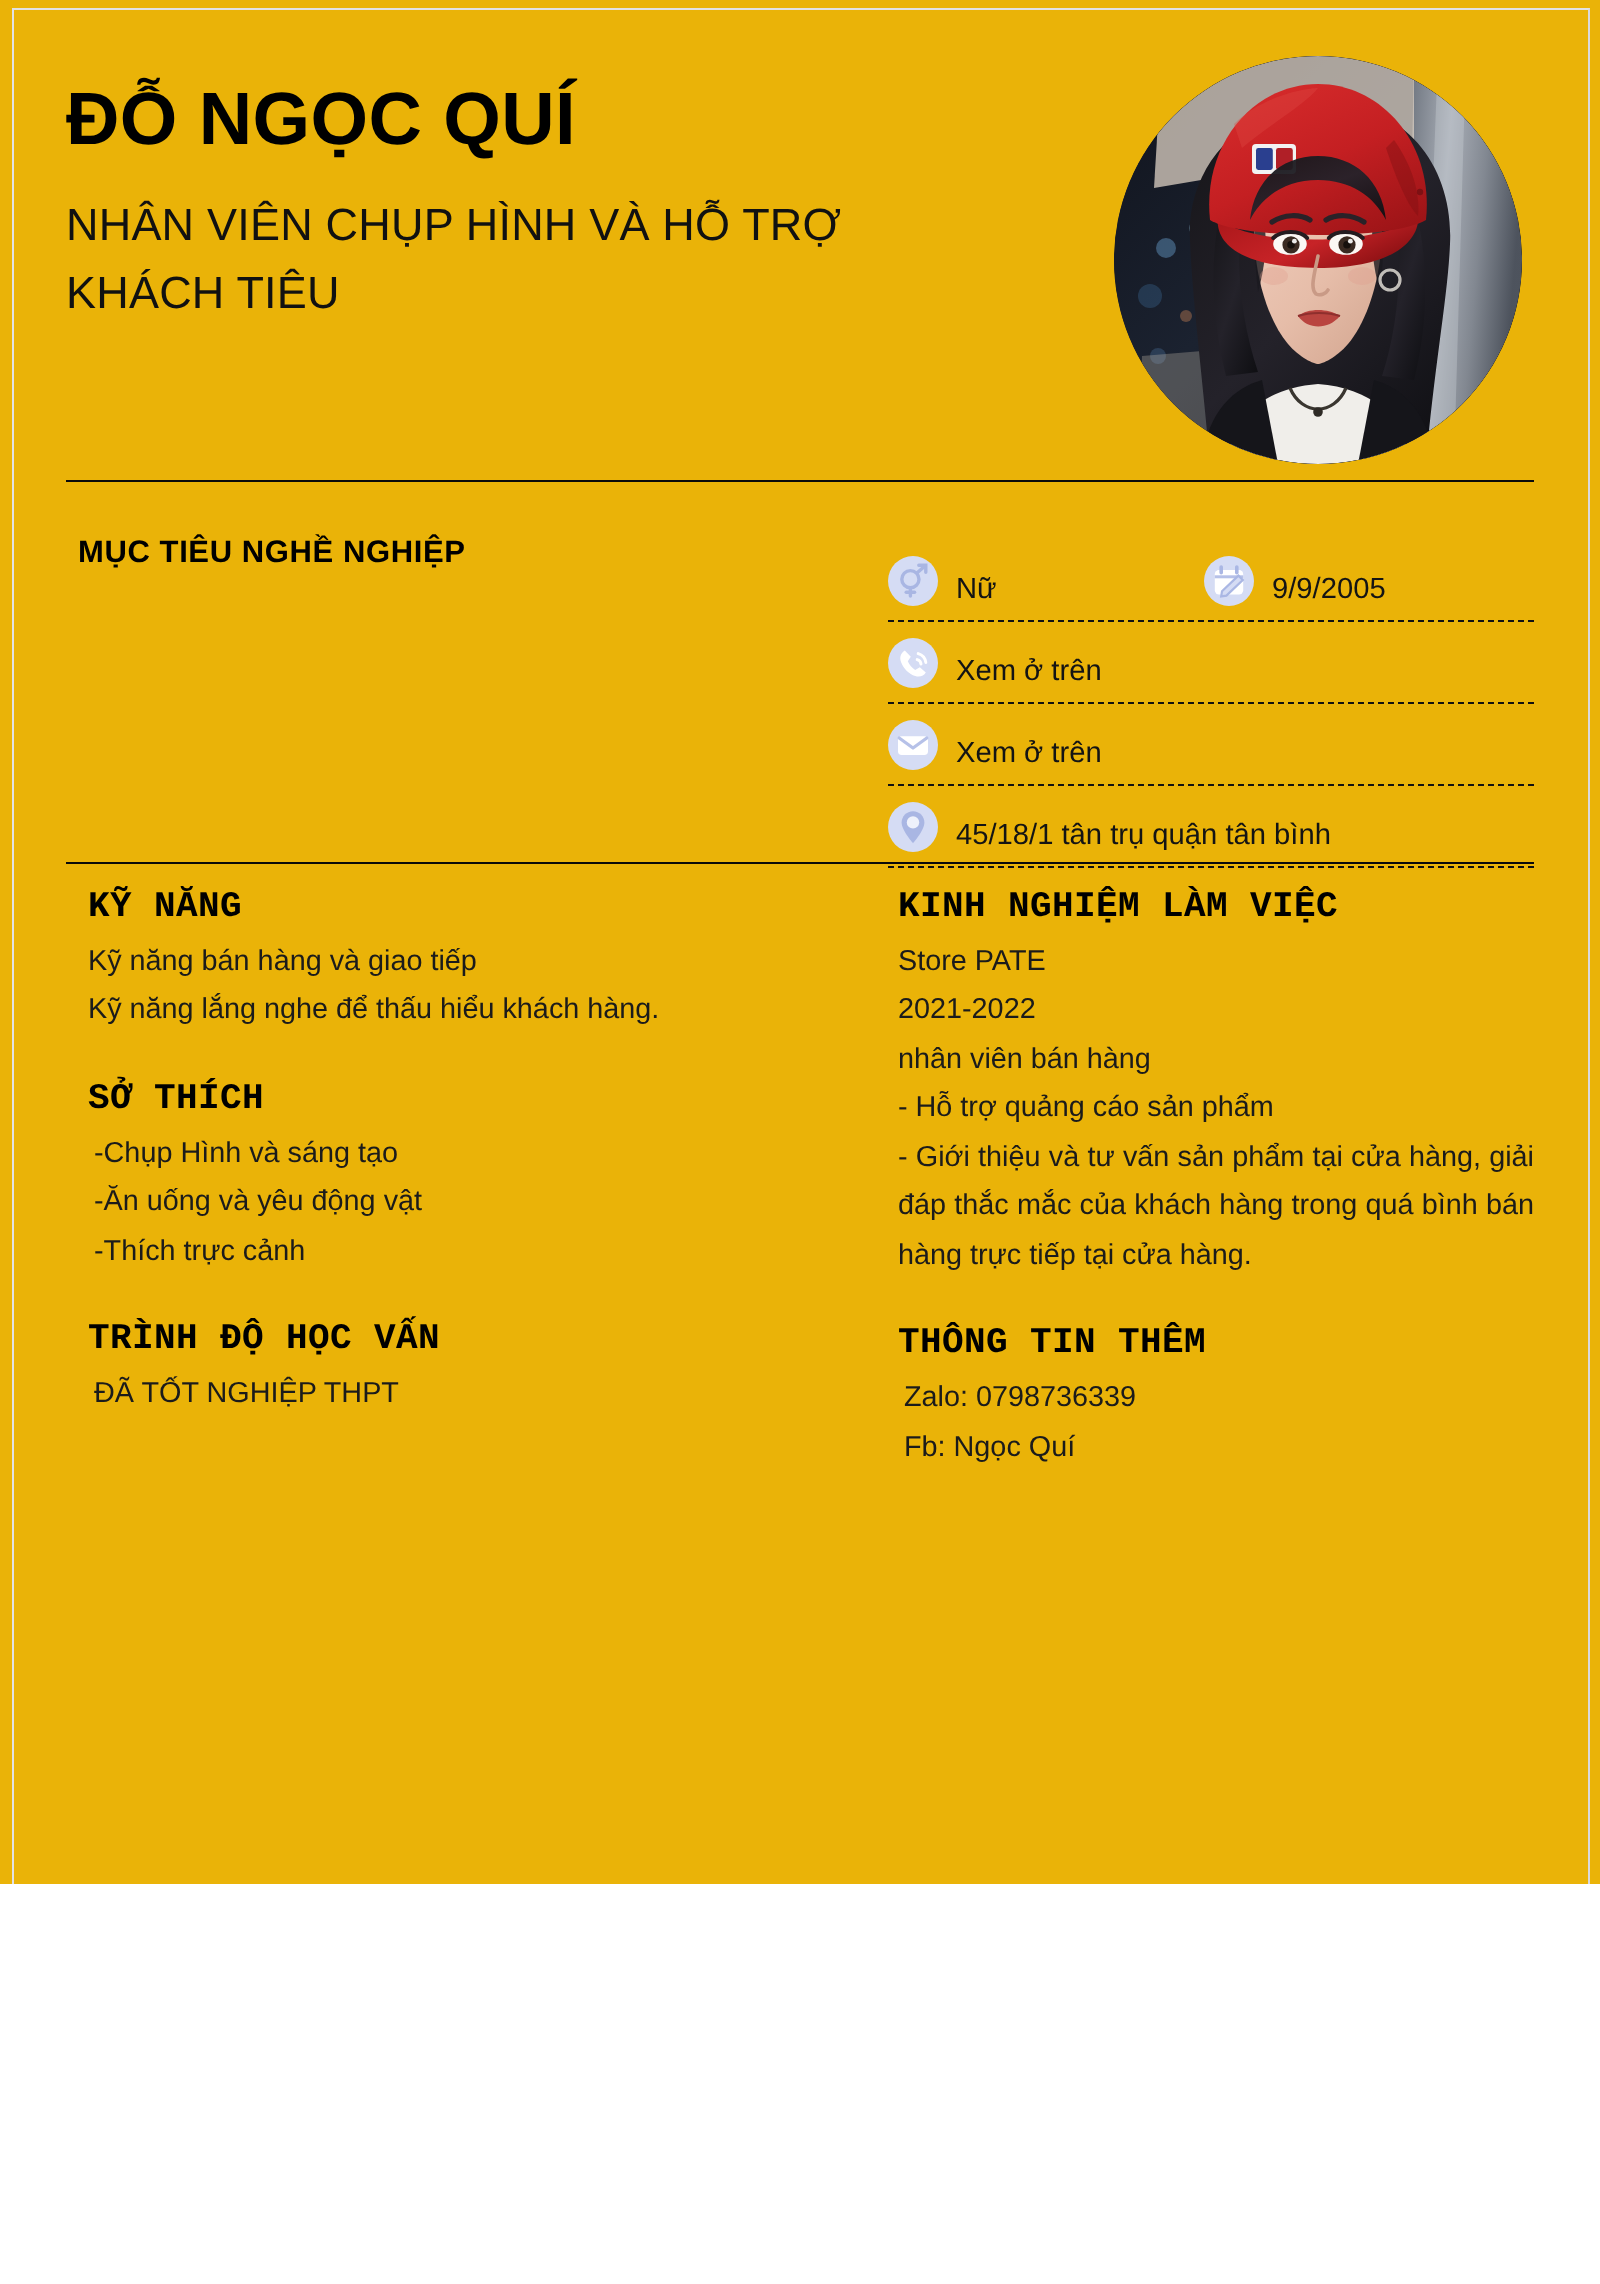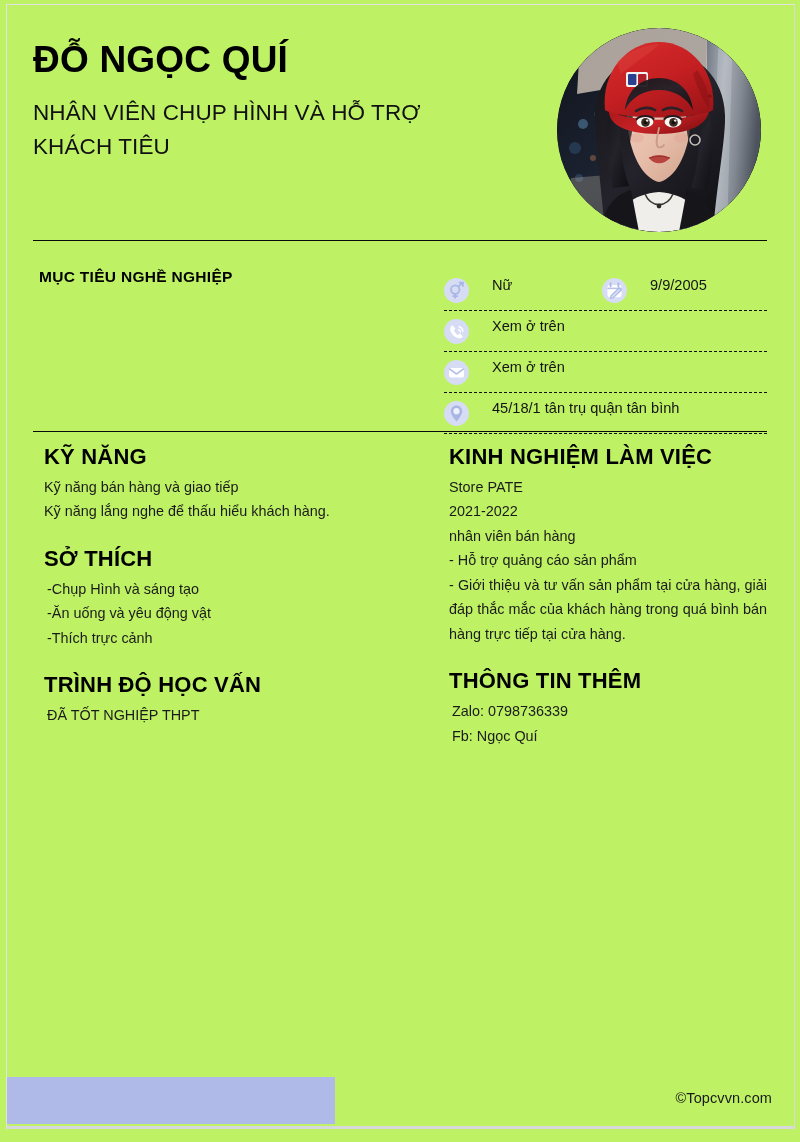--- a/index.html
+++ b/index.html
@@ -8,22 +8,22 @@
     background: #ffffff;
   }
   body {
     font-family: "Liberation Sans", sans-serif;
     -webkit-font-smoothing: antialiased;
   }
 
   .page {
     position: relative;
     width: 800px;
-    height: 1142px;
-    background: #bef264;
+    height: 942px;
+    background: #eab308;
     box-sizing: border-box;
     overflow: hidden;
   }
 
   .page-frame {
     position: absolute;
     left: 6px;
     top: 4px;
     width: 789px;
     height: 1125px;
@@ -144,22 +144,22 @@
     height: 41px;
     border-bottom: 1.5px dashed #111111;
     box-sizing: border-box;
   }
   .contact-row.two-up {
     justify-content: flex-start;
   }
 
   .c-item {
     display: flex;
-    align-items: flex-start;
-    gap: 23px;
+    align-items: flex-end;
+    gap: 9px;
   }
   .c-item.gender { width: 158px; flex: 0 0 158px; }
 
   .c-icon {
     width: 25px;
     height: 25px;
     flex: 0 0 25px;
     display: block;
   }
   .c-icon svg { display: block; width: 25px; height: 25px; }
@@ -190,26 +190,27 @@
   .col-right {
     flex: 1 1 auto;
     padding-left: 5px;
     box-sizing: border-box;
   }
 
   .block { margin-bottom: 22px; }
   .block:last-child { margin-bottom: 0; }
 
   .blk-title {
-    font-size: 22px;
+    font-size: 18px;
     font-weight: bold;
     letter-spacing: 0.2px;
     color: #000000;
     margin: 0 0 5px 0;
     text-transform: uppercase;
+    font-family: Liberation Mono, monospace;
   }
 
   .blk-line {
     font-size: 14.4px;
     line-height: 1.7;
     color: #1b1b1b;
     margin: 0;
   }
 
   .just {

